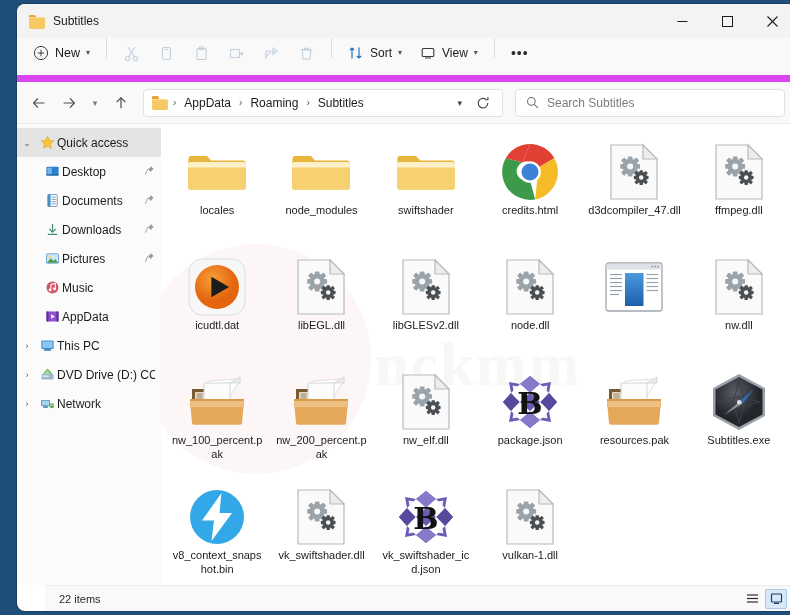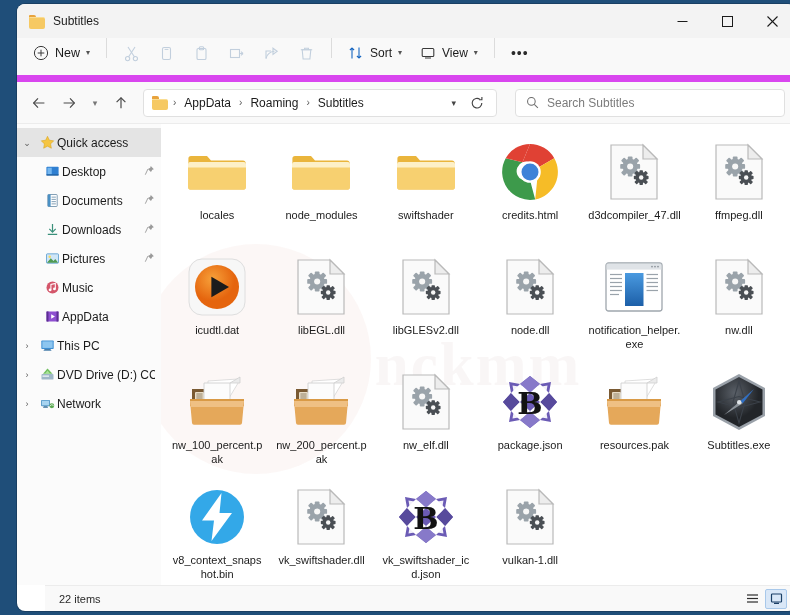--- a/index.html
+++ b/index.html
@@ -111,21 +111,21 @@
   }
   .bc-sep { font-size: 10px; color: #5a5a5a; padding: 0 1px; }
   #bc-spacer { flex: 1; }
   #bc-dropdown { color: #444; padding: 0 6px; font-size: 9px; }
   #refresh-btn {
     width: 26px; height: 26px; display: flex; align-items: center;
     justify-content: center; border-radius: 3px; color: #444;
   }
   #search-box {
     width: 270px; height: 28px; flex: none;
-    margin-left: 16px;
+    margin-left: 10px;
     background: #ffffff;
     border: 1px solid #e0e0e0;
     border-radius: 4px;
     display: flex; align-items: center; gap: 8px;
     padding: 0 10px;
   }
   #search-placeholder { font-size: 12px; color: #7b7b7b; }
 
   
   #body-split { flex: 1; display: flex; min-height: 0; position: relative; }
@@ -193,21 +193,20 @@
     display: flex; flex-direction: column; align-items: center;
     padding-top: 8px;
     border-radius: 4px;
   }
   .tile-icon {
     width: 64px; height: 64px;
     display: flex; align-items: center; justify-content: center;
     flex: none;
   }
   .tile-label {
-    margin-top: 5px;
     font-size: 11px; color: #1b1b1b;
     text-align: center; line-height: 1.25;
     width: 94px;
     word-break: break-all;
     max-height: 28px; overflow: hidden;
   }
 
   
   #statusbar {
     height: 26px; flex: none;
@@ -821,21 +820,20 @@
                   <line x1="5" y1="28.5" x2="17" y2="28.5"></line>
                   <line x1="5" y1="32.5" x2="14" y2="32.5"></line>
                   <line x1="41.5" y1="12.5" x2="53" y2="12.5"></line>
                   <line x1="41.5" y1="16.5" x2="53" y2="16.5"></line>
                   <line x1="41.5" y1="20.5" x2="53" y2="20.5"></line>
                   <line x1="41.5" y1="24.5" x2="53" y2="24.5"></line>
                   <line x1="41.5" y1="28.5" x2="53" y2="28.5"></line>
                 </g>
               </svg>
             </div>
-            <div class="tile-label">notification_helper.exe</div>
           </div>
           <div class="tile">
             <div class="tile-icon">
               <svg width="50" height="58" viewBox="0 0 50 58">
                 <path d="M2 2 H34 L48 16 V56 H2 Z" fill="#fafafa" stroke="#b9b9b9" stroke-width="1.2"></path>
                 <path d="M34 2 L48 16 H34 Z" fill="#ededed" stroke="#b9b9b9" stroke-width="1.2"></path>
                 <g transform="translate(0,6) scale(0.92)">
                   <g>
                     <path d="M23 17 m0,-7.2 a7.2,7.2 0 1,0 0.1,0 Z" fill="none"></path>
                     <g fill="#9aa3aa">

